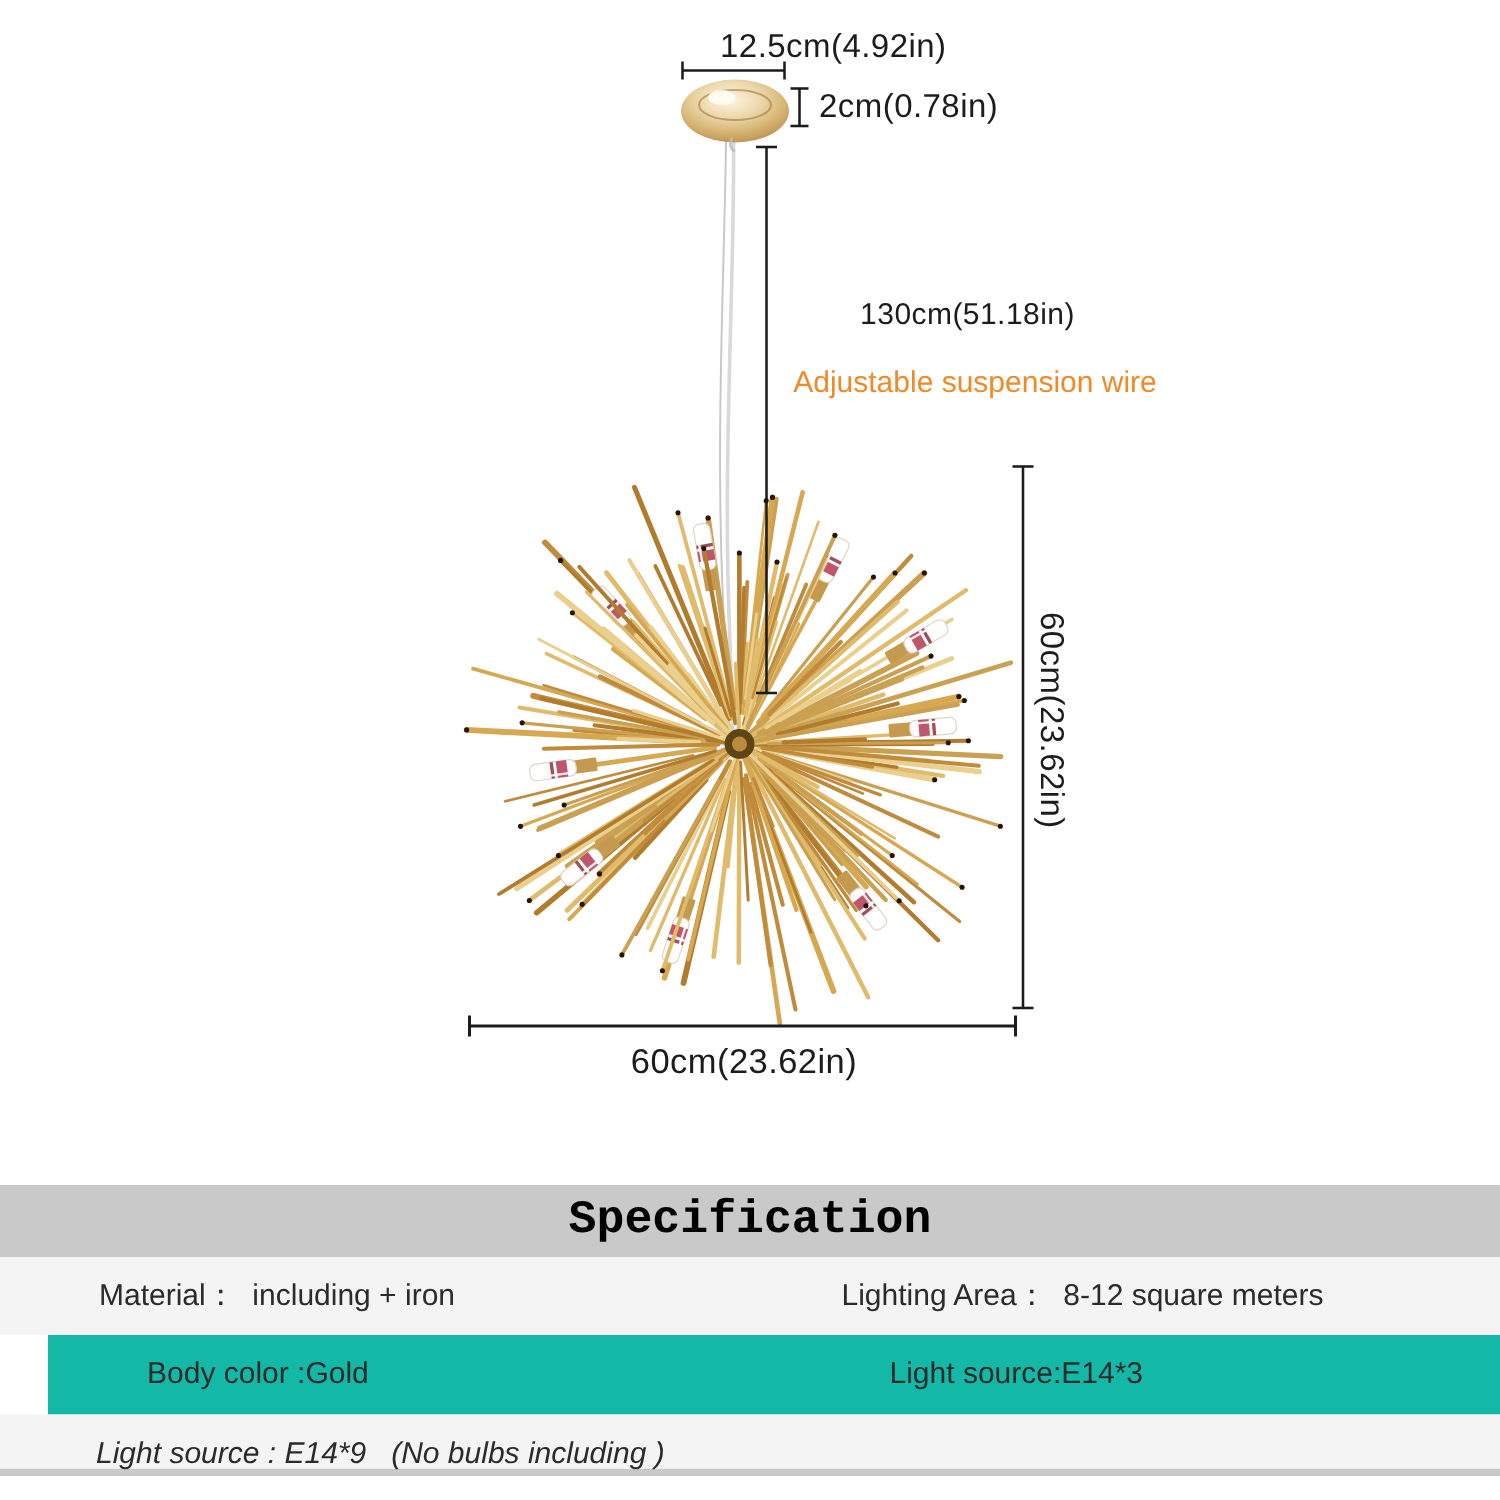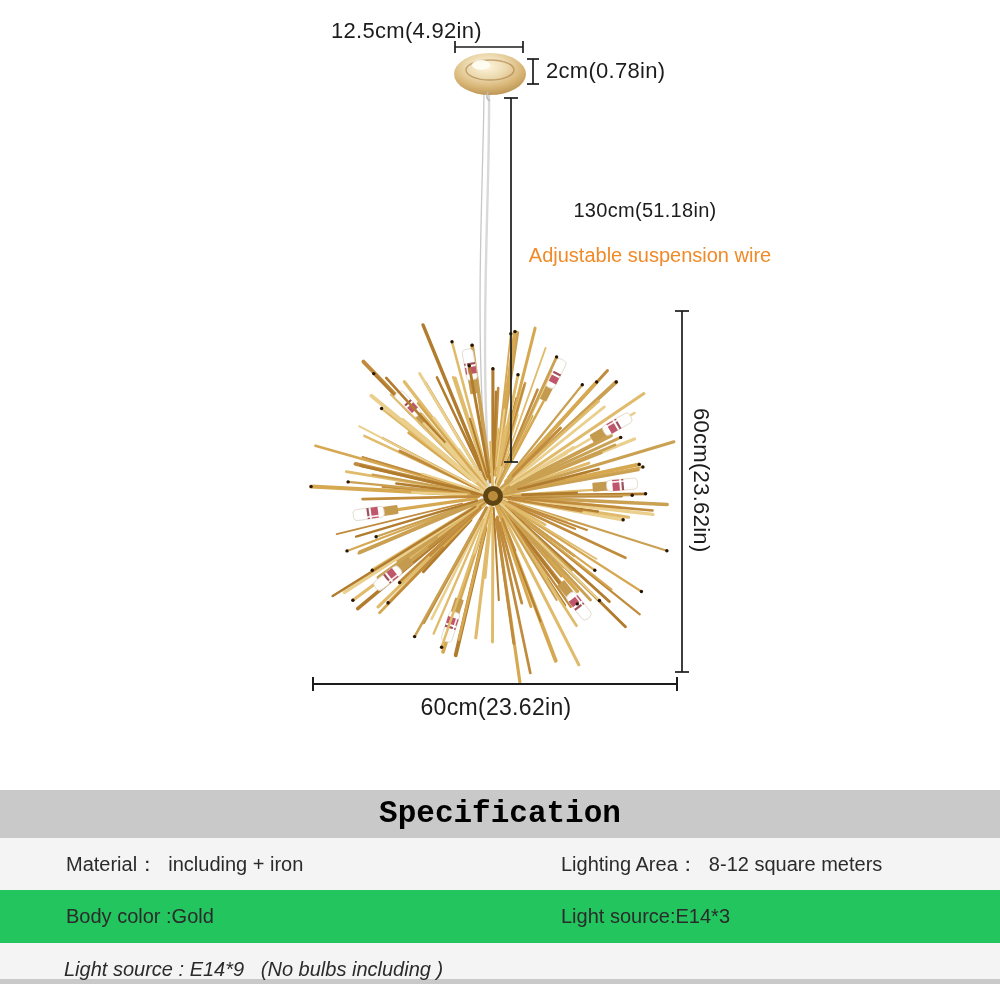--- a/index.html
+++ b/index.html
@@ -3,21 +3,21 @@
 <meta charset="utf-8">
 <style>
   html,body{margin:0;padding:0;background:#ffffff;}
   #canvas{
     position:relative;width:1000px;height:1000px;background:#ffffff;overflow:hidden;
     font-family:"Liberation Sans", sans-serif;
   }
   #scene{position:absolute;left:0;top:0;z-index:1;}
   .label{position:absolute;z-index:2;color:#1c1c1c;white-space:pre;}
   .dim-text{font-size:22px;letter-spacing:.3px;}
-  #label-canopy-width{left:331px;top:18px;width:300px;text-align:left;}
+  #label-canopy-width{left:331px;top:18px;width:300px;text-align:right;}
   #label-canopy-height{left:546px;top:58px;}
   #label-wire-length{left:520px;top:199px;width:250px;text-align:center;font-size:20px;}
   #label-wire-note{left:510px;top:227px;width:280px;text-align:center;font-size:20px;}
   #label-fixture-height{left:688px;top:408px;writing-mode:vertical-rl;text-orientation:mixed;}
   #label-fixture-width{left:346px;top:694px;width:300px;text-align:center;font-size:23px;}
   
   #spec{position:absolute;left:0;top:790px;width:1000px;z-index:3;}
   .spec-header{height:48px;line-height:48px;text-align:center;
     font-size:31px;font-weight:bold;color:#000;}
   .spec-row{position:relative;font-size:20px;color:#2b2b2b;}
@@ -379,21 +379,21 @@
   <div class="label" id="label-wire-note" style="color: rgb(240, 138, 40); margin-top: 17px;">Adjustable suspension wire</div>
   <div class="label dim-text" id="label-fixture-height">60cm(23.62in)</div>
   <div class="label dim-text" id="label-fixture-width">60cm(23.62in)</div>
 
   <div id="spec">
     <div class="spec-header" id="spec-header" style="background: rgb(201, 201, 201); font-family: Liberation Mono, monospace;">Specification</div>
     <div class="spec-row" id="spec-row-1" style="background: rgb(244, 244, 244);">
       <span class="cell left">Material：  including + iron</span>
       <span class="cell right">Lighting Area：  8-12 square meters</span>
     </div>
-    <div class="spec-row" id="spec-row-2" style="background: #22c55e;">
+    <div class="spec-row" id="spec-row-2" style="background: #14b8a6; margin-left: 32px;">
       <span class="cell left">Body color :Gold</span>
       <span class="cell right">Light source:E14*3</span>
     </div>
     <div class="spec-row" id="spec-row-3" style="background: rgb(244, 244, 244);">
       <span class="cell left">Light source : E14*9   (No bulbs including )</span>
       <span class="cell right"></span>
     </div>
     <div class="spec-strip" style="background: rgb(201, 201, 201);"></div>
   </div>
 

